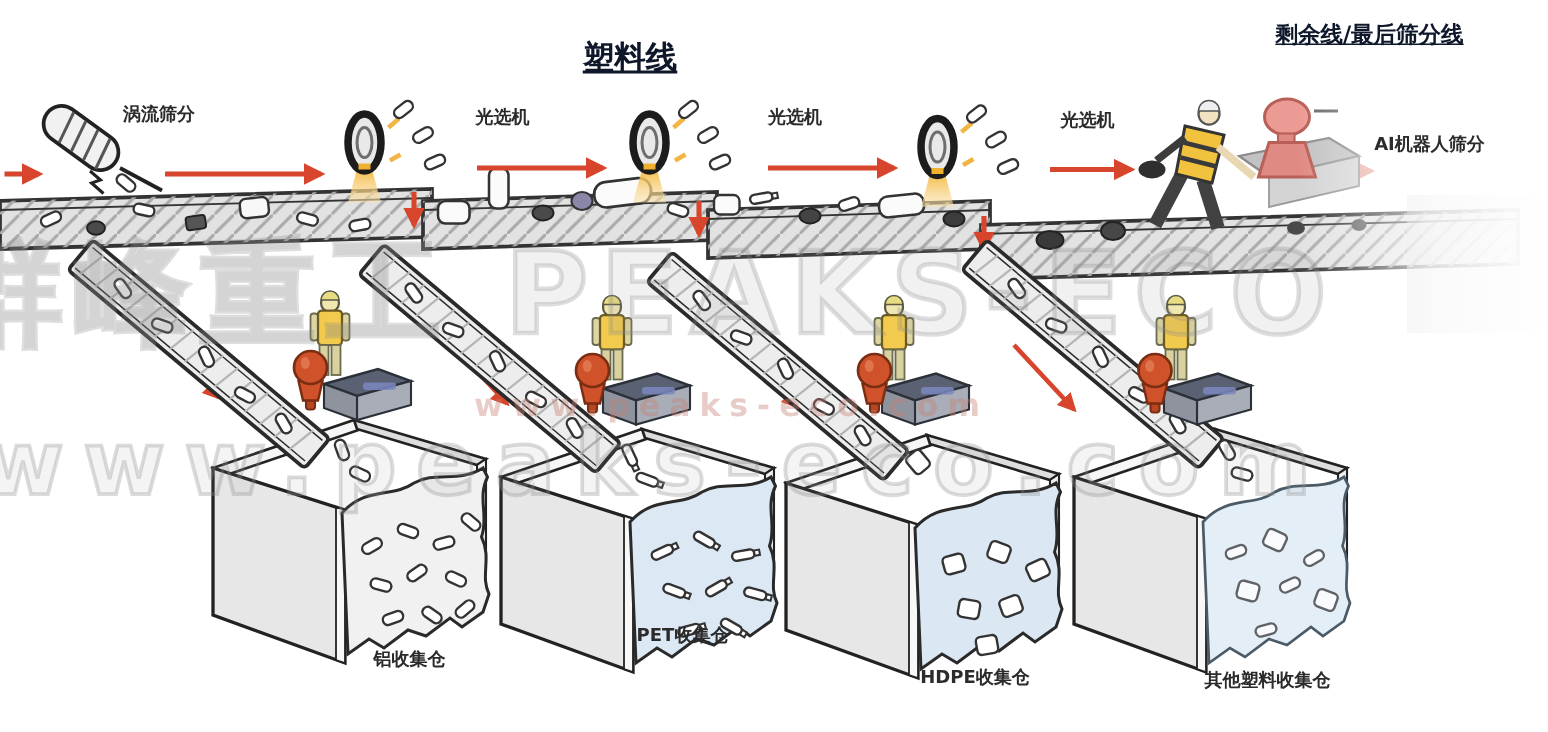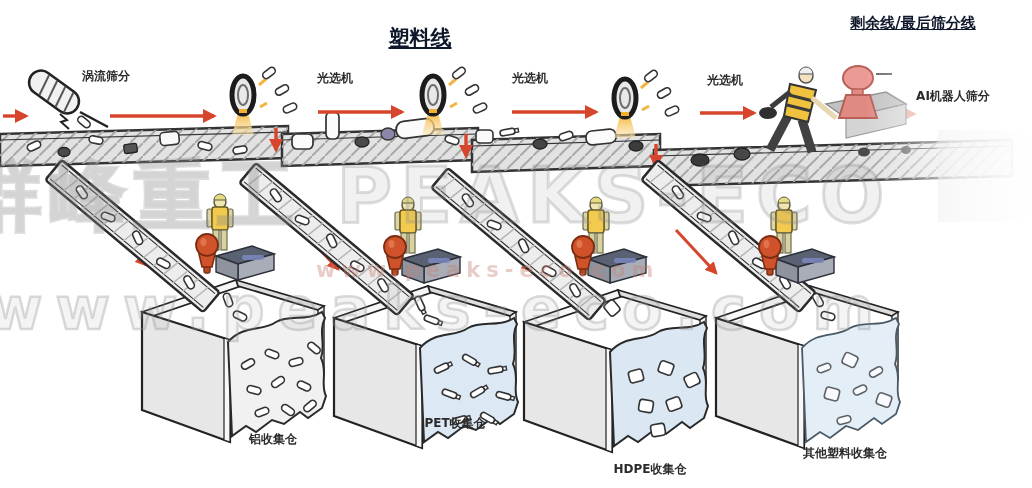--- a/index.html
+++ b/index.html
@@ -339,15 +339,15 @@
   <div class="title small" style="left:913px;top:14px;">剩余线/最后筛分线</div>
 
   <div class="lbl" style="left:106px;top:68px;">涡流筛分</div>
   <div class="lbl" style="left:335px;top:70px;">光选机</div>
   <div class="lbl" style="left:530px;top:70px;">光选机</div>
   <div class="lbl" style="left:725px;top:72px;">光选机</div>
   <div class="lbl" style="left:953px;top:88px;">AI机器人筛分</div>
 
   <div class="lbl" style="left:273px;top:431px;">铝收集仓</div>
   <div class="lbl" style="left:455px;top:415px;">PET收集仓</div>
-  <div class="lbl" style="left:650px;top:443px;margin-top:18px;">HDPE收集仓</div>
+  <div class="lbl" style="left:650px;top:443px;">HDPE收集仓</div>
   <div class="lbl" style="left:845px;top:445px;">其他塑料收集仓</div>
 </div>
 
 </body></html>

